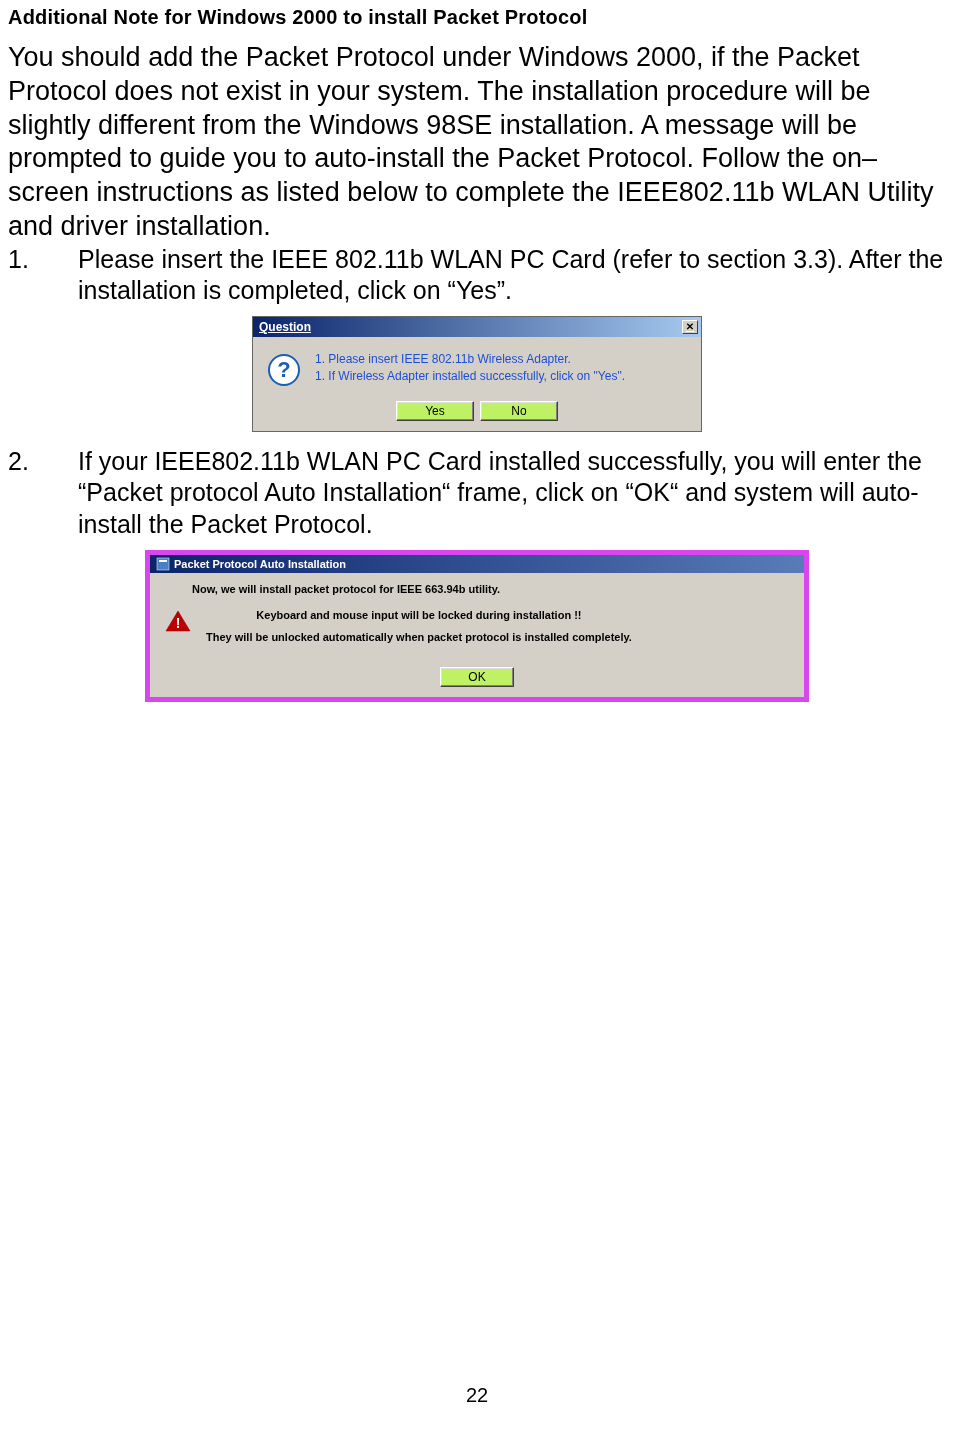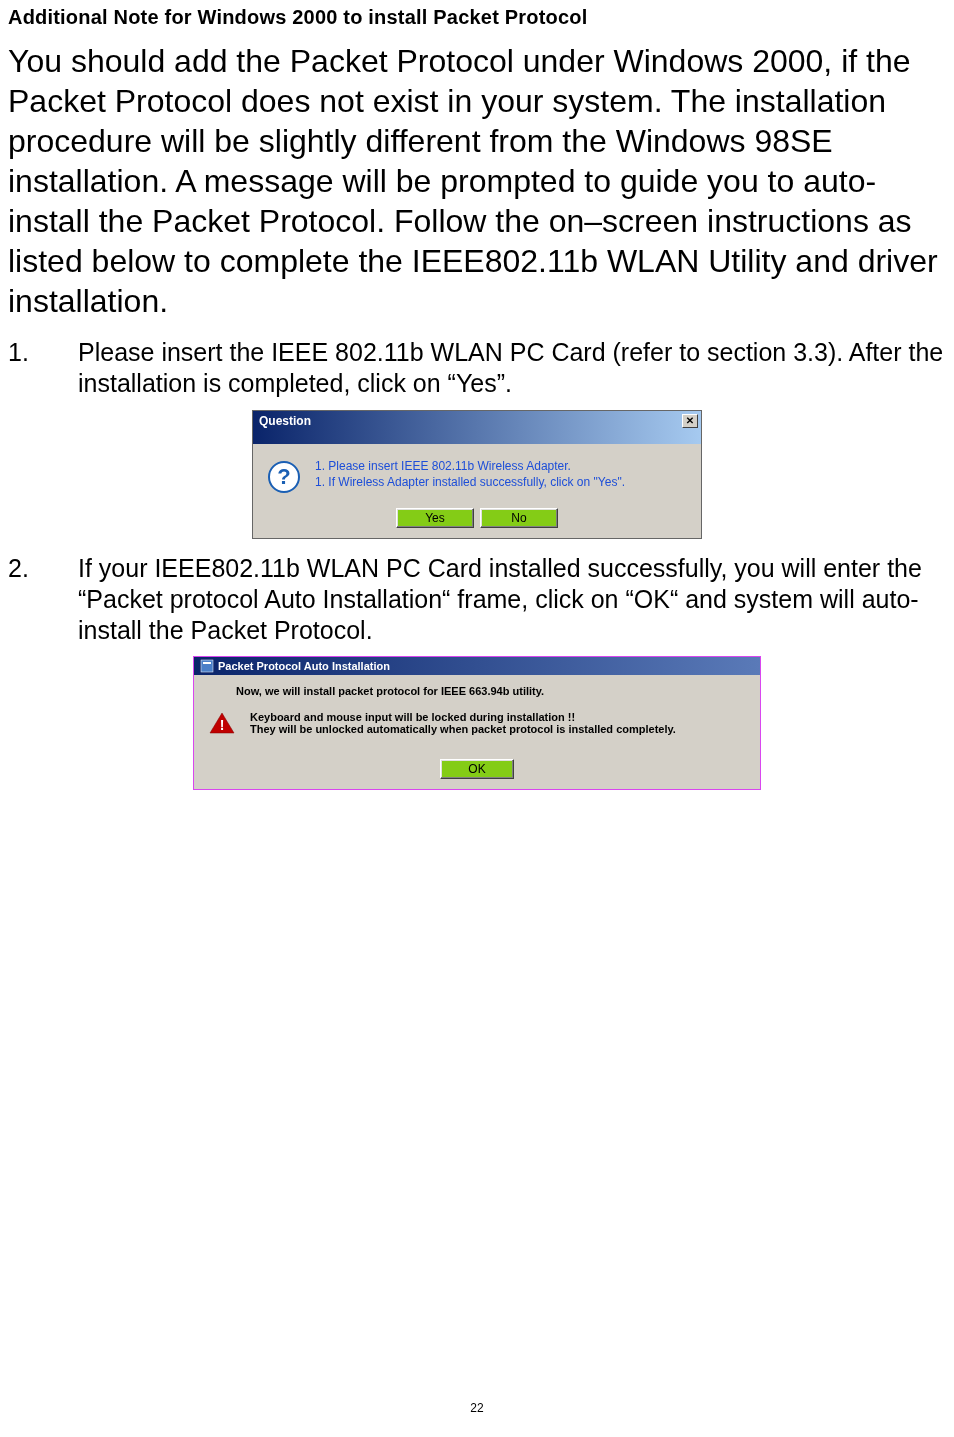--- a/index.html
+++ b/index.html
@@ -19,23 +19,22 @@
     .content {
       padding: 6px 8px 0 8px;
     }
     h1 {
       font-size: 20px;
       font-weight: bold;
       margin-bottom: 12px;
       letter-spacing: 0.2px;
     }
     .intro {
-      font-size: 32px;
+      font-size: 27px;
       line-height: 1.25;
-      margin-bottom: 16px;
     }
     .list-item {
       display: flex;
       font-size: 25px;
       line-height: 1.25;
       margin-bottom: 10px;
     }
     .list-num {
       width: 70px;
       flex-shrink: 0;
@@ -52,26 +51,27 @@
     .dialog1 {
       width: 450px;
       border: 1px solid #666;
       background: #d4d0c8;
       font-family: Tahoma, Arial, sans-serif;
       font-size: 12px;
     }
     .dialog1-titlebar {
       background: linear-gradient(to right, #0a246a, #a6caf0);
       color: #ffffff;
-      padding: 3px 3px 16px 6px;
+      padding: 3px 3px 3px 6px;
       display: flex;
       justify-content: space-between;
       align-items: center;
       font-weight: bold;
       font-size: 12px;
+      text-decoration: underline;
     }
     .close-btn {
       width: 16px;
       height: 14px;
       background: #d4d0c8;
       border: 1px solid #fff;
       border-right-color: #404040;
       border-bottom-color: #404040;
       display: flex;
       align-items: center;
@@ -97,36 +97,36 @@
       line-height: 1.4;
       color: #1d4ed8;
     }
     .dialog1-buttons {
       display: flex;
       justify-content: center;
       gap: 6px;
       padding: 4px 0 10px 0;
     }
     .win-btn {
-      background: #84cc16;
+      background: #bef264;
       border: 1px solid #404040;
       border-top-color: #fff;
       border-left-color: #fff;
       box-shadow: inset -1px -1px 0 #808080, inset 1px 1px 0 #dfdfdf;
       padding: 2px 0;
       width: 78px;
       font-size: 12px;
       font-family: Tahoma, Arial, sans-serif;
       cursor: pointer;
       text-align: center;
     }
     
     .dialog2 {
-      width: 568px;
-      border: 1px solid #d946ef;
+      width: 664px;
+      border: 5px solid #d946ef;
       background: #d4d0c8;
       font-family: Tahoma, Arial, sans-serif;
     }
     .dialog2-titlebar {
       background: linear-gradient(to right, #0a246a, #5a7ab8);
       color: #ffffff;
       padding: 2px 3px 2px 6px;
       display: flex;
       align-items: center;
       font-size: 11px;
@@ -161,41 +161,42 @@
       margin-top: 0;
       flex-shrink: 0;
     }
     .dialog2-warning-text {
       font-size: 11px;
       font-weight: bold;
       color: #000;
       filter: blur(0.3px);
     }
     .dialog2-line2 {
-      margin-bottom: 0;
+      margin-bottom: 10px;
+      text-align: center;
     }
     .dialog2-line3 {
       margin-bottom: 16px;
     }
     .dialog2-buttons {
       display: flex;
       justify-content: center;
       padding: 2px 0 10px 0;
     }
     .dialog2-buttons .win-btn {
       width: 74px;
       font-weight: normal;
       text-align: center;
     }
     .page-number {
       position: absolute;
-      bottom: 22px;
+      bottom: 30px;
       left: 50%;
       transform: translateX(-50%);
-      font-size: 12px;
+      font-size: 20px;
       font-family: Arial, sans-serif;
     }
   </style>
 </head>
 <body>
 
 <div class="content">
   <h1>Additional Note for Windows 2000 to install Packet Protocol</h1>
 
   <p class="intro">You should add the Packet Protocol under Windows 2000, if the Packet Protocol does not exist in your system. The installation procedure will be slightly different from the Windows 98SE installation. A message will be prompted to guide you to auto-install the Packet Protocol. Follow the on–screen instructions as listed below to complete the IEEE802.11b WLAN Utility and driver installation.</p>

